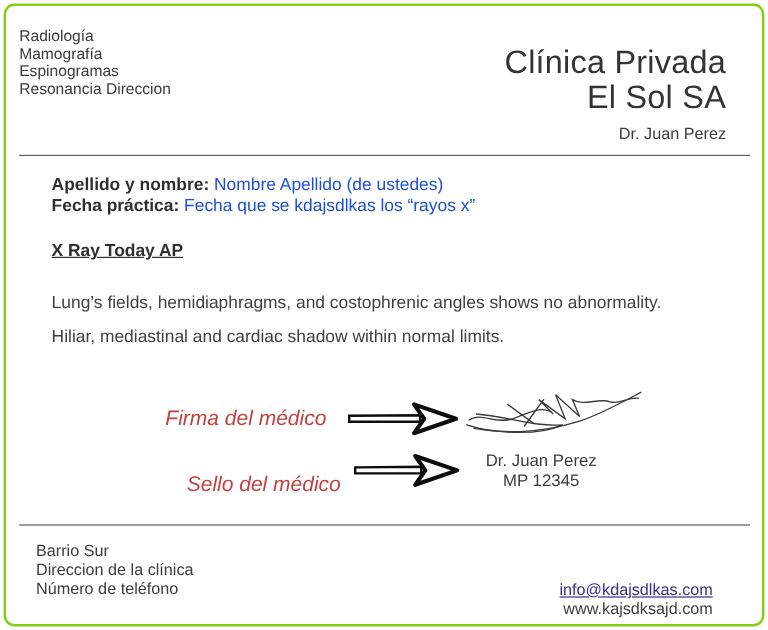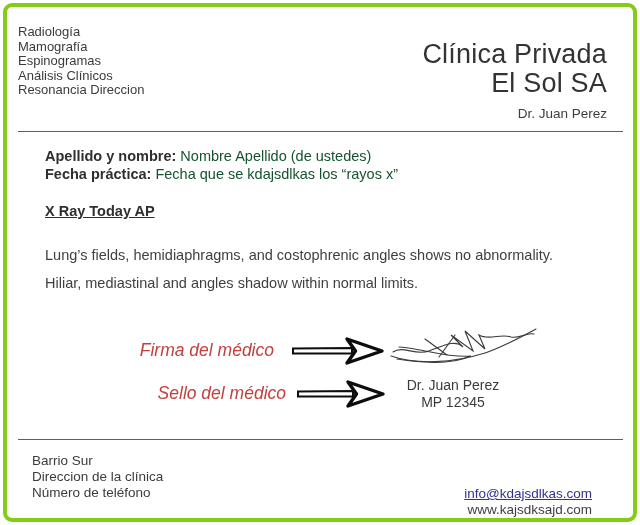--- a/index.html
+++ b/index.html
@@ -2,21 +2,21 @@
 <html><head>
 <meta charset="utf-8">
 <style>
   * { margin: 0; padding: 0; box-sizing: border-box; }
   html, body { width: 640px; height: 525px; background: #ffffff; }
   body { font-family: "Liberation Sans", sans-serif; color: #3b3b3b; }
 
   .sheet {
     position: absolute;
     left: 3px; top: 3px; right: 3px; bottom: 3px;
-    border: 4px solid #84cc16;
+    border: 2px solid #84cc16;
     border-radius: 9px;
     background: #ffffff;
   }
 
   .services {
     position: absolute; left: 11px; top: 18px;
     font-size: 13px; line-height: 14.6px; color: #3b3b3b;
   }
 
   .title-block {
@@ -25,37 +25,37 @@
   }
   .title-line { font-size: 27px; line-height: 29px; letter-spacing: 0.2px; }
   .doctor-line { font-size: 13.5px; color: #3d3d3d; margin-top: 8px; }
 
   .hr { position: absolute; left: 11px; right: 10px; height: 1px; background: #5f5f5f; }
   .hr-top { top: 124px; }
   .hr-bottom { top: 432px; }
 
   .fields { position: absolute; left: 38px; top: 141px; font-size: 14.5px; line-height: 17.5px; }
   .lbl { font-weight: bold; color: #2f2f2f; }
-  .val { color: #14532d; white-space: pre-wrap; margin-top: 48px; }
+  .val { color: #1d4ed8; white-space: pre-wrap; margin-top: 48px; }
 
   .xray-heading {
     position: absolute; left: 38px; top: 196px;
     font-size: 14.5px; font-weight: bold; text-decoration: underline; color: #2f2f2f;
   }
 
   .body-line { position: absolute; left: 38px; font-size: 14.5px; color: #3f3f3f; }
   .body-line-1 { top: 240px; }
   .body-line-2 { top: 268px; }
 
   .annotation {
     position: absolute; width: 232px; text-align: right;
     font-size: 17.5px; font-style: italic; color: #c2403e;
   }
   .annotation-firma { left: 35px; top: 333px; }
-  .annotation-sello { left: 47px; top: 376px; }
+  .annotation-sello { left: 47px; top: 388px; }
 
   .arrow-svg { position: absolute; }
   .arrow-1 { left: 283px; top: 328px; }
   .arrow-2 { left: 288px; top: 371px; }
 
   .signature-svg { position: absolute; left: 382px; top: 317px; }
 
   .stamp {
     position: absolute; left: 387px; top: 370px; width: 118px;
     text-align: center; font-size: 14px; line-height: 17px; color: #3b3b3b;
@@ -68,21 +68,20 @@
 </style>
 </head>
 <body>
 
 <div class="sheet">
 
   <div class="services">
     <div>Radiología</div>
     <div>Mamografía</div>
     <div>Espinogramas</div>
-    <div>Análisis Clínicos</div>
     <div>Resonancia Direccion</div>
   </div>
 
   <div class="title-block">
     <div class="title-line">Clínica Privada</div>
     <div class="title-line">El Sol SA</div>
     <div class="doctor-line">Dr. Juan Perez</div>
   </div>
 
   <div class="hr hr-top"></div>
@@ -92,21 +91,21 @@
       <span class="lbl">Apellido y nombre:</span><span class="val"> Nombre Apellido (de ustedes)</span>
     </div>
     <div>
       <span class="lbl">Fecha práctica:</span><span class="val"> Fecha que se kdajsdlkas los “rayos x”</span>
     </div>
   </div>
 
   <div class="xray-heading">X Ray Today AP</div>
 
   <div class="body-line body-line-1">Lung’s fields, hemidiaphragms, and costophrenic angles shows no abnormality.</div>
-  <div class="body-line body-line-2">Hiliar, mediastinal and angles shadow within normal limits.</div>
+  <div class="body-line body-line-2">Hiliar, mediastinal and cardiac shadow within normal limits.</div>
 
   <div class="annotation annotation-firma">Firma del médico</div>
 
   <svg class="arrow-svg arrow-1" width="100" height="32" viewBox="0 0 100 32">
     <path d="M3,13.5 L62,13 L62,18.5 L3,18.5 Z" fill="#ffffff" stroke="#0d0d0d" stroke-width="2"></path>
     <path d="M57,4 L92,16 L57,28 L65.5,16 Z" fill="#ffffff" stroke="#0d0d0d" stroke-width="3.4" stroke-linejoin="round"></path>
   </svg>
 
   <div class="annotation annotation-sello">Sello del médico</div>
 

